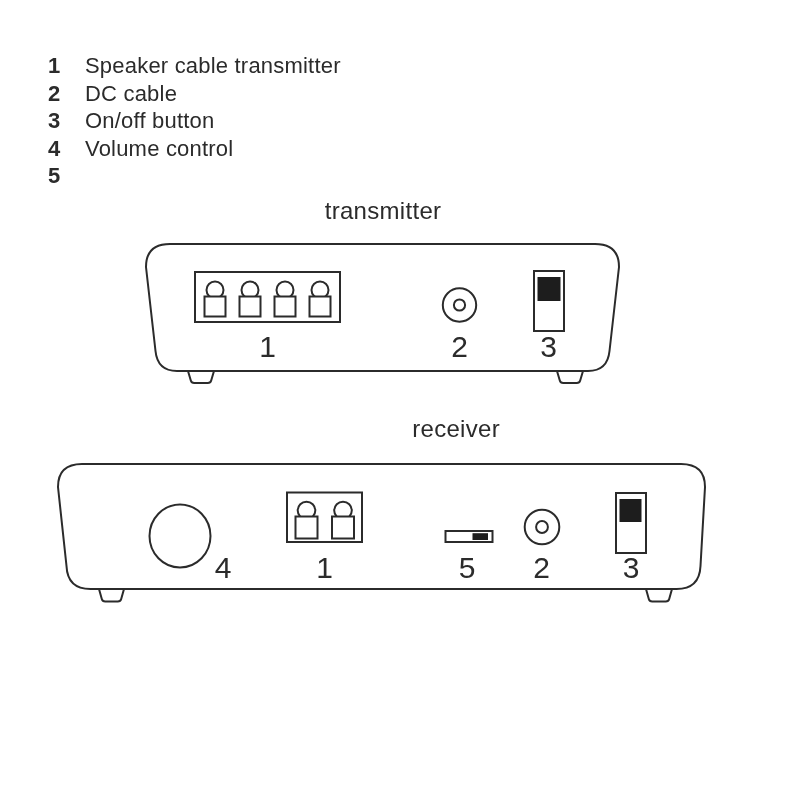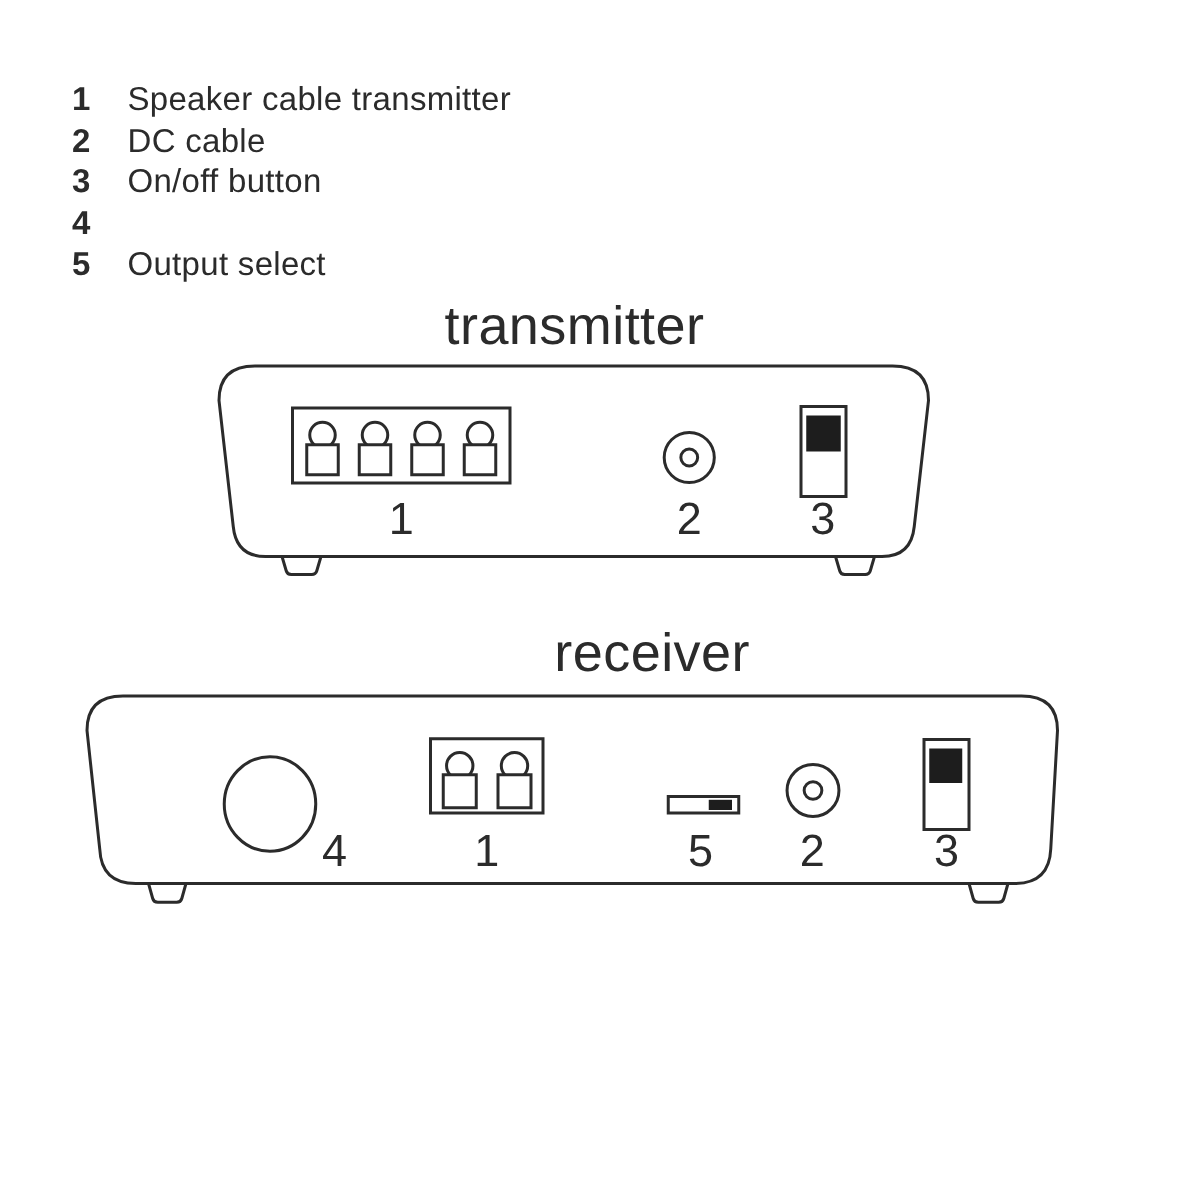--- a/index.html
+++ b/index.html
@@ -37,21 +37,21 @@
   }
   .legend-label {
     font-weight: 400;
   }
 
   
   .device-title {
     position: absolute;
     width: 240px;
     text-align: center;
-    font-size: 36px;
+    font-size: 24px;
     line-height: 1;
     letter-spacing: 0.3px;
     color: #2b2b2b;
   }
   .title-transmitter { left: 263px; top: 199px; }
   .title-receiver   { left: 260px; top: 417px; text-align: right; }
 
   
   .diagram-svg {
     position: absolute;
@@ -96,24 +96,24 @@
     <div class="legend-row">
       <span class="legend-num">2</span>
       <span class="legend-label">DC cable</span>
     </div>
     <div class="legend-row">
       <span class="legend-num">3</span>
       <span class="legend-label">On/off button</span>
     </div>
     <div class="legend-row">
       <span class="legend-num">4</span>
+      <span class="legend-label">Volume control</span>
     </div>
     <div class="legend-row">
       <span class="legend-num">5</span>
-      <span class="legend-label">Output select</span>
     </div>
   </div>
 
   <div class="device-title title-transmitter">transmitter</div>
   <div class="device-title title-receiver">receiver</div>
 
   <svg class="diagram-svg" width="800" height="800" viewBox="0 0 800 800">
 
     <g>
       <path class="ln" d="M188 371 L214 371 L211.2 380.5 Q210.5 383 207.8 383 L194.2 383 Q191.5 383 190.8 380.5 Z"></path>

